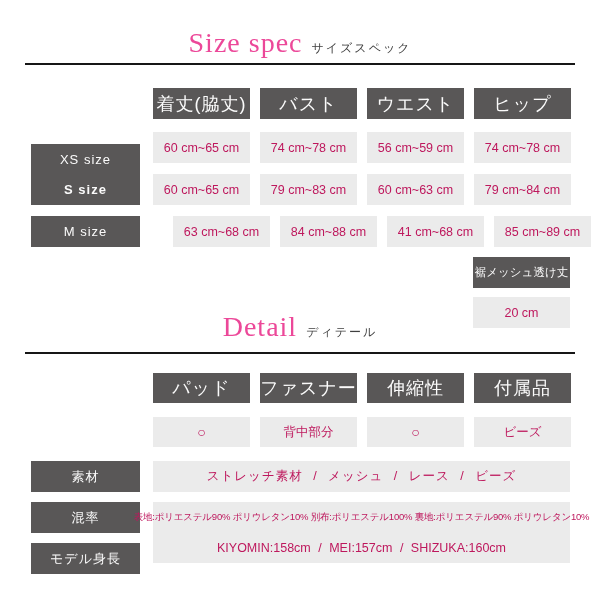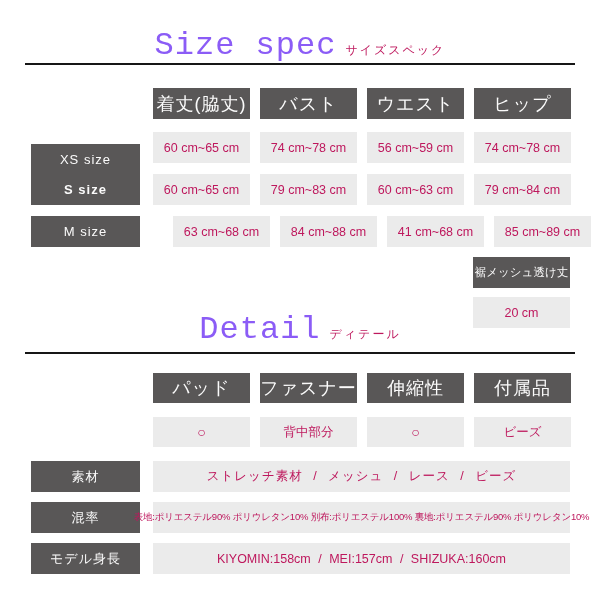--- a/index.html
+++ b/index.html
@@ -7,26 +7,26 @@
   .page {
     position:relative; width:600px; height:600px; background:#ffffff;
     font-family:"Liberation Sans","DejaVu Sans",sans-serif; overflow:hidden;
   }
   
   .section-title {
     position:absolute; left:0; width:600px; text-align:center;
     display:flex; justify-content:center; align-items:baseline; gap:9px;
   }
   .title-en {
-    font-family:Liberation Mono, monospace;
-    font-size:32px; color:#8b5cf6; letter-spacing:1px;
+    font-family:Liberation Serif, serif;
+    font-size:28px; color:#ec4899; letter-spacing:1px;
   }
   .title-ja {
     font-family:"Liberation Serif","DejaVu Serif",serif;
-    font-size:12px; color:#be185d; letter-spacing:2px;
+    font-size:12px; color:#404040; letter-spacing:2px;
   }
   #title-size { top:27px; }
   #title-detail { top:311px; }
   .rule { position:absolute; left:25px; width:550px; border-top:2px solid #161616; }
   #rule-size { top:63px; }
   #rule-detail { top:352px; }
 
   
   .hdr {
     background:#595757; color:#fbfbfb; font-size:18px; letter-spacing:1px;
@@ -64,21 +64,21 @@
   #detail-values .circle { font-size:14px; }
 
   .detail-label-0 { top:461px; }
   .detail-label-1 { top:502px; }
   .detail-label-2 { top:543px; }
   .detail-wide {
     position:absolute; left:153px; width:417px; height:31px;
   }
   #detail-wide-0 { top:461px; letter-spacing:1px; word-spacing:6px; }
   #detail-wide-1 { top:502px; font-size:9.5px; letter-spacing:-0.2px; }
-  #detail-wide-2 { top:543px; word-spacing:4px; }
+  #detail-wide-2 { top:532px; word-spacing:4px; }
 </style>
 </head>
 <body>
 
 <div class="page">
 
   <div class="section-title" id="title-size">
     <span class="title-en">Size spec</span>
     <span class="title-ja">サイズスペック</span>
   </div>

